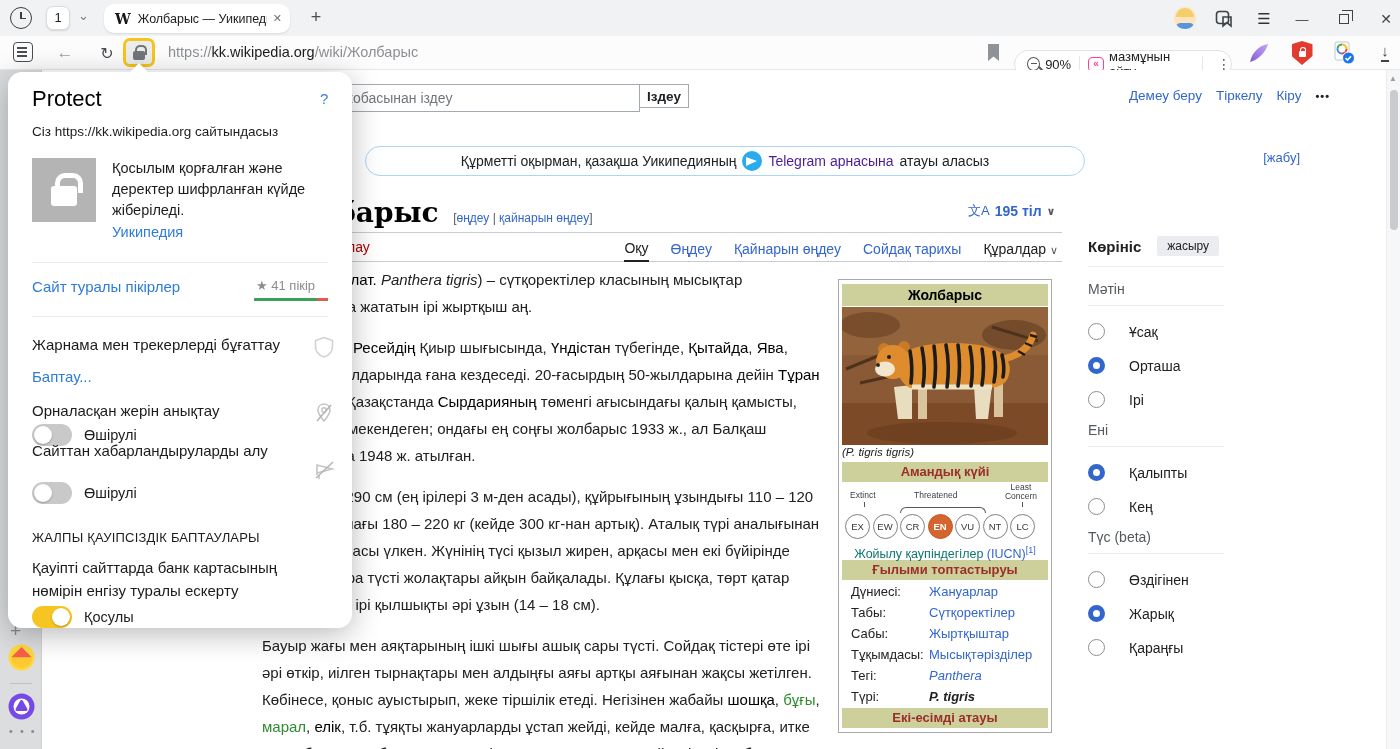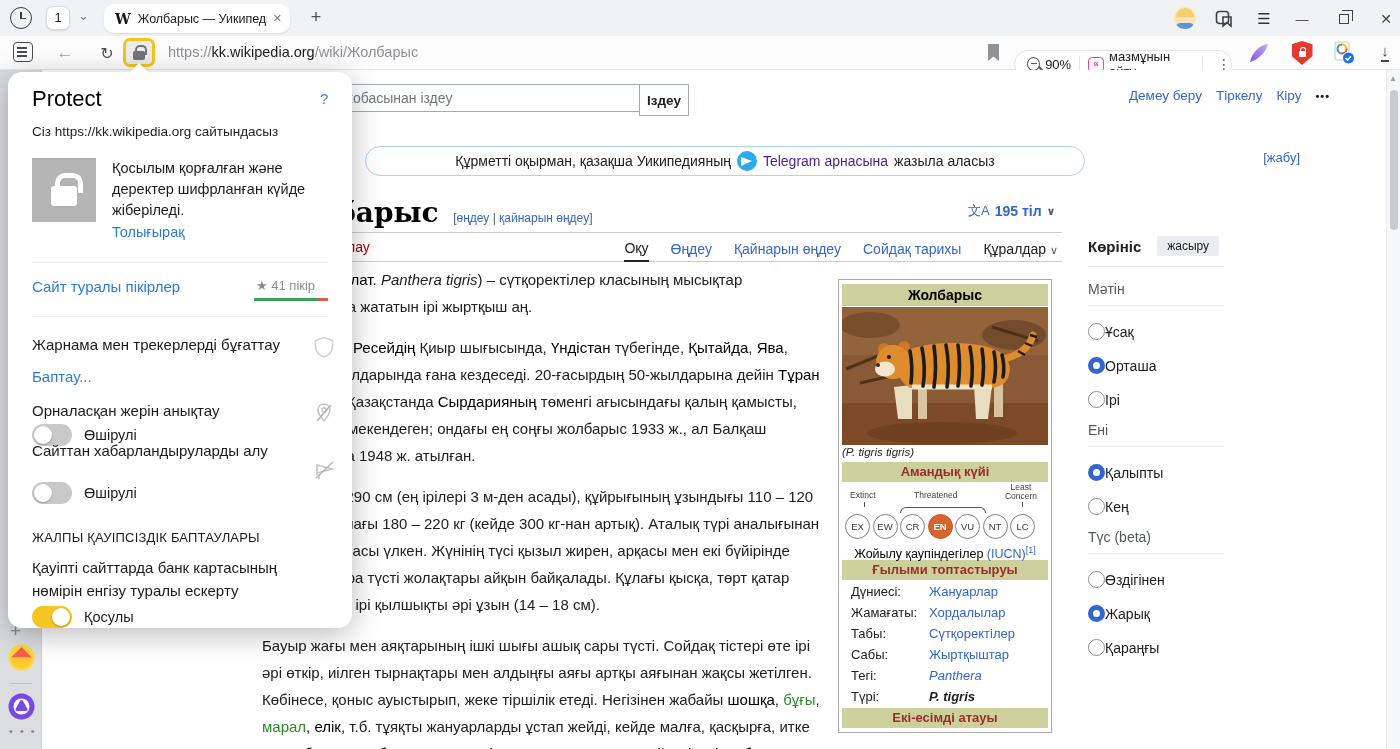--- a/index.html
+++ b/index.html
@@ -63,21 +63,21 @@
   .page{position:absolute;left:0;top:70px;width:1400px;height:679px;background:#fff}
   .leftstrip{position:absolute;left:0;top:0;width:42px;height:679px;background:#dcdddf;border-right:1px solid #cfd0d2}
   .strip-plus{position:absolute;left:10px;top:550px;font-size:19px;color:#87898c}
   .strip-ico{position:absolute;left:8px;width:27px;height:27px;border-radius:50%}
   .strip-div{position:absolute;left:10px;top:613px;width:22px;height:1px;background:#bfc0c2}
   .strip-dots{position:absolute;left:9px;top:655px;color:#87898c;font-size:11px;letter-spacing:2px}
 
   
   .wsearch{position:absolute;left:262px;top:14px;width:378px;height:28px;border:1px solid #a2a9b1;font-size:14px;color:#202122;padding:0 8px}
   .wsearch::placeholder{color:#72777d}
-  .wsearch-btn{position:absolute;left:639px;top:14px;width:50px;height:32px;border:1px solid #a2a9b1;background:#fff;font-size:13.5px;font-weight:bold;color:#202122}
+  .wsearch-btn{position:absolute;left:639px;top:14px;width:50px;height:24px;border:1px solid #a2a9b1;background:#fff;font-size:13.5px;font-weight:bold;color:#202122}
   .toplinks{position:absolute;right:70px;top:18px;font-size:13.5px;display:flex;gap:14px;align-items:center}
   .toplinks a{color:#36c;text-decoration:none}
   .toplinks .tl-more{color:#202122;font-size:11px;letter-spacing:1px;font-weight:bold}
   .banner{position:absolute;left:365px;top:76px;width:720px;height:30px;border:1px solid #aed4f2;border-radius:15px;background:#fff;display:flex;align-items:center;justify-content:center;font-size:14px;color:#202122;gap:6px}
   .banner a{color:#4c1d95;text-decoration:none}
   .tg-ico{width:20px;height:20px;border-radius:50%;background:#2aabee;position:relative;flex:none}
   .tg-ico:before{content:"";position:absolute;left:4px;top:6px;width:0;height:0;border-left:11px solid #fff;border-top:4px solid transparent;border-bottom:5px solid transparent}
   .banner-close{position:absolute;right:100px;top:80px;font-size:13px;color:#36c}
 
   .wtitle-row{position:absolute;left:262px;top:126px;width:800px}
@@ -94,21 +94,21 @@
   .vtabs .vt.active{color:#202122;border-bottom:2px solid #202122;height:26px;line-height:24px}
   .vtabs .vt.tools{color:#202122}
   .vchev{font-size:11px;color:#54595d}
 
   
   .appearance{position:absolute;left:1088px;top:166px;width:136px;font-size:14px;color:#202122}
   .app-head{display:flex;align-items:center;gap:16px;padding-bottom:10px;border-bottom:1px solid #eaecf0}
   .app-title{font-weight:bold;font-size:15px}
   .hide-btn{background:#eaecf0;border-radius:2px;font-size:12px;color:#202122;padding:3px 10px}
   .app-sec{margin-top:14px;color:#54595d;padding-bottom:8px;border-bottom:1px solid #eaecf0}
-  .app-opt{display:flex;align-items:center;gap:0;margin-top:17px;color:#202122}
+  .app-opt{display:flex;align-items:center;gap:24px;margin-top:17px;color:#202122}
   .radio{width:17px;height:17px;border:1px solid #8a8f94;border-radius:50%;background:#fff;flex:none}
   .radio.on{border:5.5px solid #36c}
 
   
   .article{position:absolute;left:262px;top:196px;width:568px;font-size:15px;line-height:27px;color:#202122}
   .article p{margin-bottom:14px}
   .run-a{color:#000000}
   .run-g{color:#2e8b2e}
   .run-i{font-style:italic}
   .run-b{font-weight:bold}
@@ -121,21 +121,21 @@
   .ib-caption{text-align:left;font-size:11.5px;font-style:italic;height:16px;line-height:15px;color:#202122}
   .ib-img{display:block;width:206px;height:138px}
   .status{position:relative;height:58px}
   .st-lab{position:absolute;font-size:8.5px;color:#3a3f44;text-align:center;line-height:9px}
   .st-tick{position:absolute;width:1px;height:5px;background:#555}
   .st-brace{position:absolute;left:58px;top:24px;width:86px;height:6px;border:1px solid #555;border-bottom:none;border-radius:6px 6px 0 0}
   .circles{position:absolute;left:3px;top:31px;display:flex;gap:2.5px}
   .circ{width:25px;height:25px;border-radius:50%;border:1px solid #80827e;background:#fff;display:flex;align-items:center;justify-content:center;font-size:9.5px;color:#33373b}
   .circ.active{background:#d4652f;border-color:#c65a26;color:#fff;font-weight:bold}
   .st-link{text-align:center;font-size:12.5px;height:18px;line-height:18px}
-  .st-link .rl{color:#000000}
+  .st-link .rl{color:#0f766e}
   .st-link .bl{color:#36c}
   .st-link sup{color:#36c;font-size:9px}
   .trow{display:flex;height:21px;line-height:21px;padding-left:9px}
   .tlab{width:78px;flex:none}
   .tval{color:#36c}
   .tval.it{font-style:italic}
   .tval.bi{color:#202122;font-style:italic;font-weight:bold}
 
   
   .scrollbar{position:absolute;right:0;top:0;width:14px;height:679px;background:#f6f7f8;border-left:1px solid #ececee}
@@ -283,21 +283,21 @@
       <a>Демеу беру</a>
       <a>Тіркелу</a>
       <a>Кіру</a>
       <span class="tl-more">•••</span>
     </div>
 
     <div class="banner">
       <span>Құрметті оқырман, қазақша Уикипедияның</span>
       <span class="tg-ico"></span>
       <a>Telegram арнасына</a>
-      <span>жазыла аласыз</span>
+      <span>атауы аласыз</span>
     </div>
     <div class="banner-close">[жабу]</div>
 
     <div class="wtitle-row">
       <h1 class="wtitle">Жолбарыс</h1>
       <span class="wtitle-edit">[<a>өңдеу</a> | <a>қайнарын өңдеу</a>]</span>
     </div>
     <div class="langsel">
       <span class="lang-glyph">文A</span>
       <span>195 тіл</span>
@@ -413,30 +413,30 @@
       <div class="st-link">
         <a class="rl">Жойылу қаупіндегілер</a>
         <a class="bl">(IUCN)</a><sup>[1]</sup>
       </div>
       <div class="ib-band red">Ғылыми топтастыруы</div>
       <div class="trow">
           <span class="tlab">Дүниесі:</span>
           <a class="tval">Жануарлар</a>
         </div>
       <div class="trow">
-          <span class="tlab">Жамағаты:</span>
-          <a class="tval">Хордалылар</a>
-        </div>
-      <div class="trow">
           <span class="tlab">Табы:</span>
           <a class="tval">Сүтқоректілер</a>
         </div>
       <div class="trow">
           <span class="tlab">Сабы:</span>
           <a class="tval">Жыртқыштар</a>
+        </div>
+      <div class="trow">
+          <span class="tlab">Тұқымдасы:</span>
+          <a class="tval">Мысықтәрізділер</a>
         </div>
       <div class="trow">
           <span class="tlab">Тегі:</span>
           <a class="tval it">Panthera</a>
         </div>
       <div class="trow">
           <span class="tlab">Түрі:</span>
           <span class="tval bi">P. tigris</span>
         </div>
       <div class="ib-band red">Екі-есімді атауы</div>
@@ -450,21 +450,21 @@
 
   <div class="notch"></div>
   <div class="popup">
     <div class="pp-title">Protect</div>
     <div class="pp-help">?</div>
     <div class="pp-site">Сіз https://kk.wikipedia.org сайтындасыз</div>
     <div class="pp-tile">
         <div class="pp-lock"></div>
       </div>
     <div class="pp-conn">Қосылым қорғалған және деректер шифрланған күйде жіберіледі.</div>
-    <div class="pp-more">Толығырақ</div>
+    <div class="pp-more">Уикипедия</div>
     <div class="pp-div" style="top:190px"></div>
     <div class="pp-reviews">Сайт туралы пікірлер</div>
     <div class="pp-rating"><span>★</span> <span>41 пікір</span></div>
     <div class="pp-ratebar"></div>
     <div class="pp-div" style="top:244px"></div>
     <div class="pp-row-label" style="top:264px">Жарнама мен трекерлерді бұғаттау</div>
     <div class="pp-icon" style="top:264px">
       <svg width="20" height="22" viewBox="0 0 20 22">
           <path d="M10 1.5 L18.5 4.5 V10 C18.5 16 15 19.5 10 21 C5 19.5 1.5 16 1.5 10 V4.5 Z" fill="none" stroke="#d2d2d2" stroke-width="1.6"></path>
         </svg>

